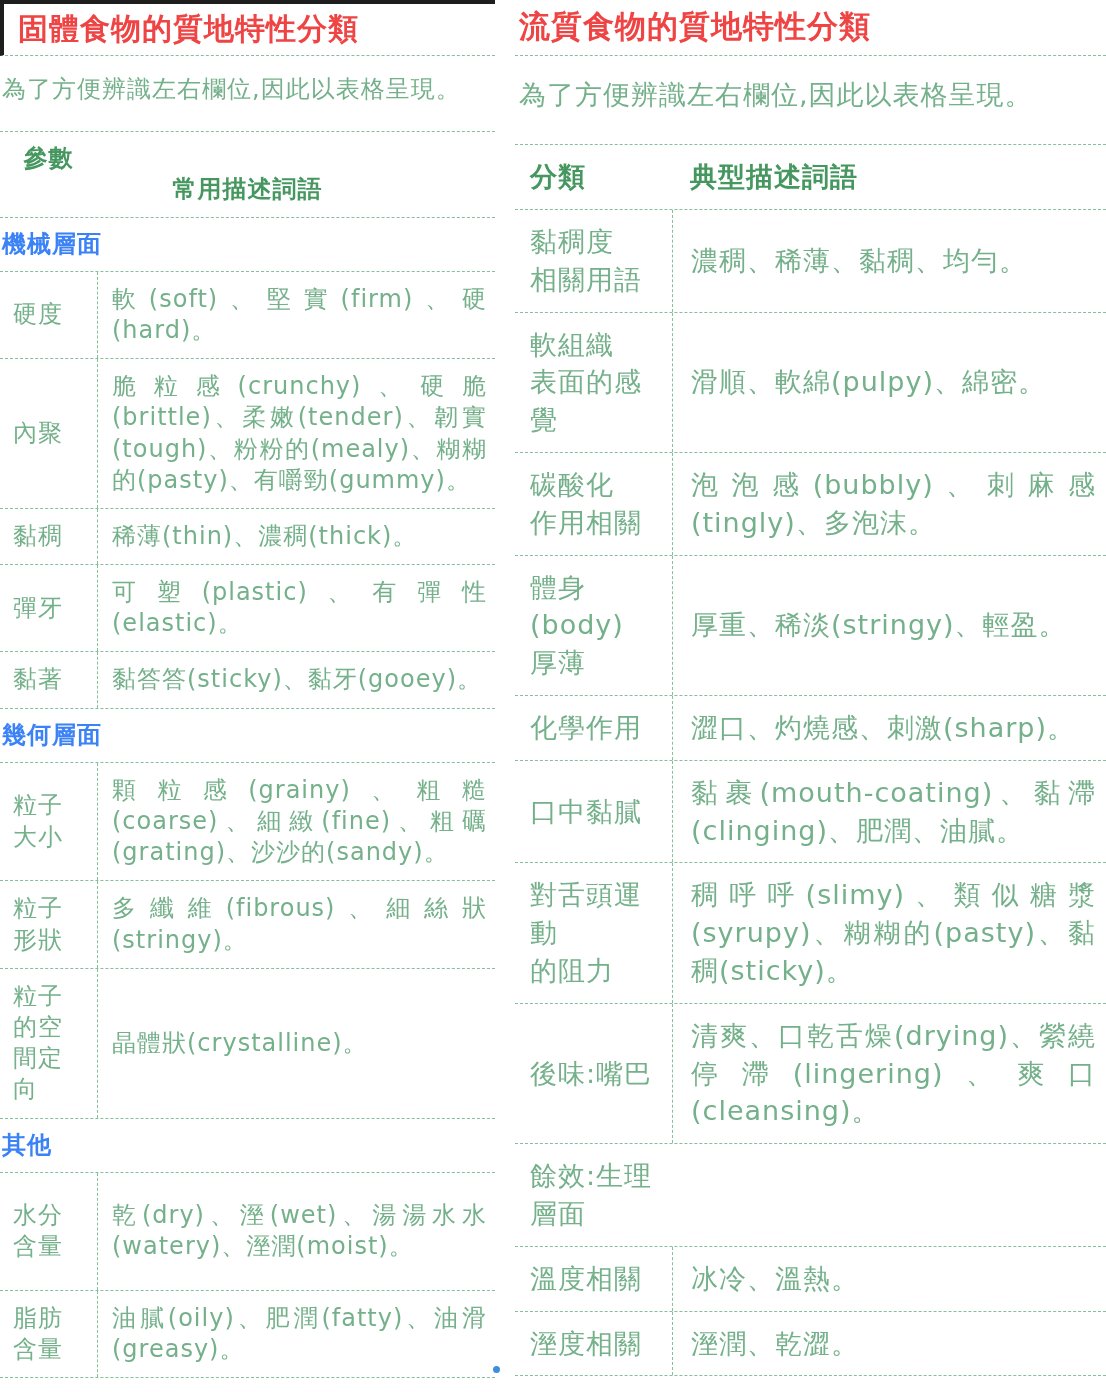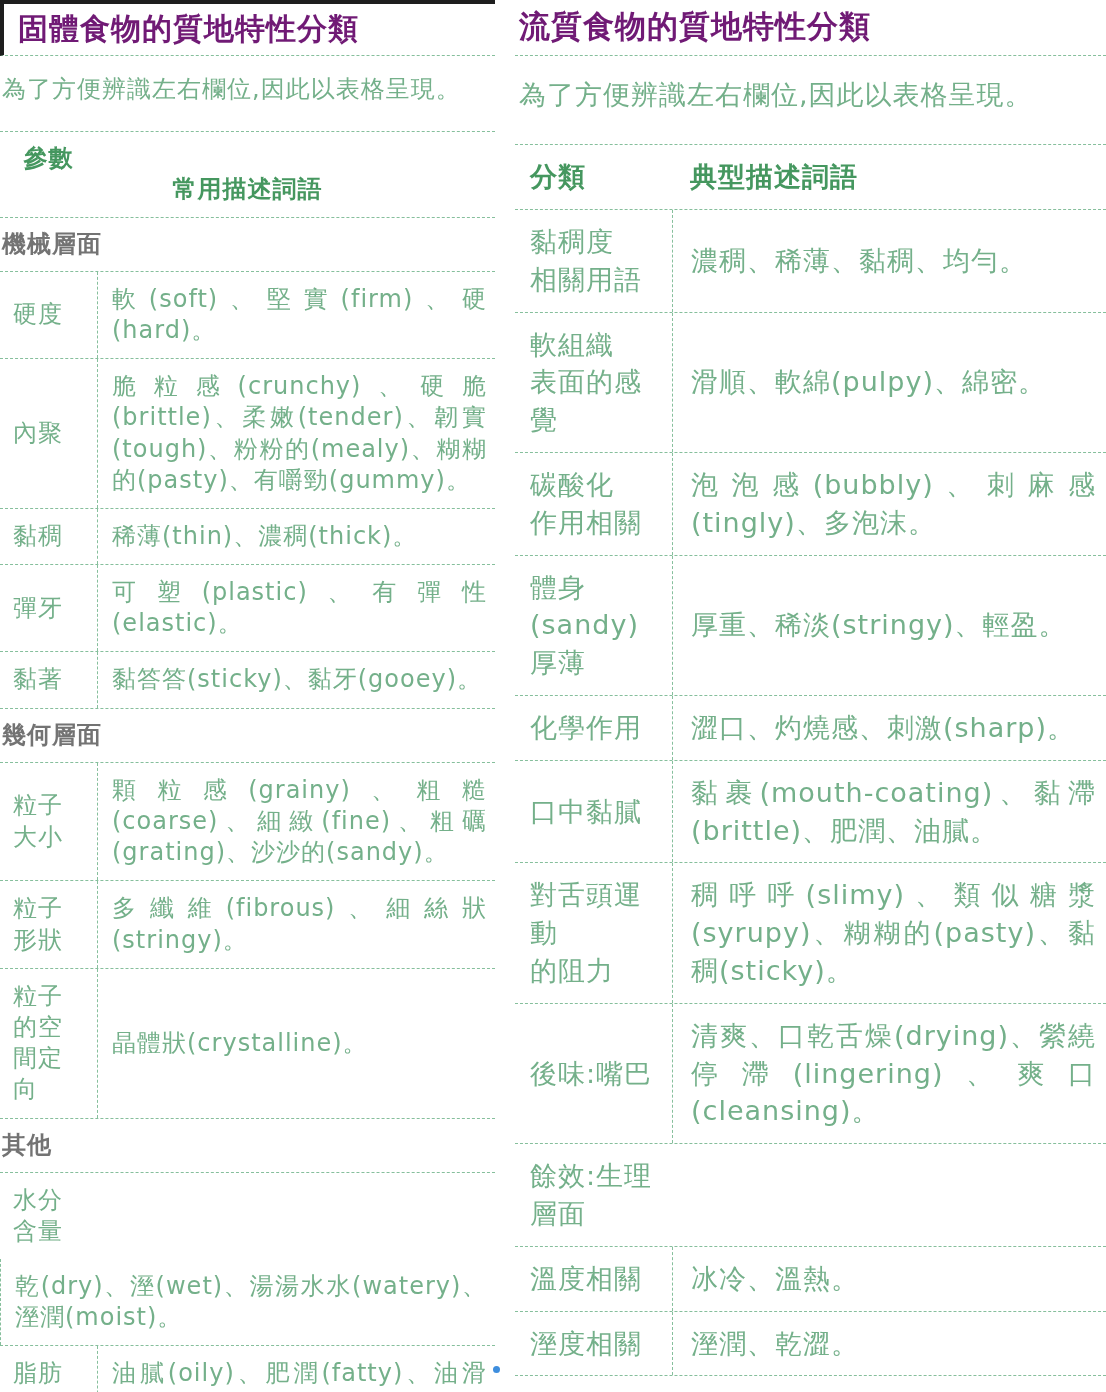--- a/index.html
+++ b/index.html
@@ -5,47 +5,47 @@
   * { box-sizing: border-box; }
   html,body { margin:0; padding:0; background:#ffffff; }
   body { width:1106px; font-family:"DejaVu Sans", sans-serif; }
   .page { position:relative; width:1106px; min-height:1392px; display:flex; background:#fff; }
 
   
   .col { display:block; }
   .col-left  { width:495px; font-size:24px; line-height:1.3; color:#74b08a; letter-spacing:1px; }
   .col-right { width:591px; margin-left:20px; font-size:27px; line-height:1.4; color:#74b08a; letter-spacing:1px; }
 
-  .tbl-title { font-weight:700; color:#701a75; border-bottom:1.5px dashed #86bf9c; padding:5px 0 7px 14px; letter-spacing:1px; }
+  .tbl-title { font-weight:700; color:#ef4444; border-bottom:1.5px dashed #86bf9c; padding:5px 0 7px 14px; letter-spacing:1px; }
   .col-left  .tbl-title { font-size:30px; border-top:4px solid #1e1e1e; border-left:4px solid #1e1e1e; }
   .col-right .tbl-title { font-size:31px; padding-left:4px; }
 
   .intro { padding:18px 0 26px 2px; }
   .col-right .intro { padding:20px 0 30px 4px; }
 
   .thead { display:flex; border-top:1.5px dashed #86bf9c; border-bottom:1.5px dashed #86bf9c; font-weight:700; color:#45975f; }
   .col-left  .thead { padding:11px 0;flex-direction:column; }
   .col-right .thead { padding:13px 0; }
   .col-left  .thead .h1 { width:97px; text-align:center; }
   .col-left  .thead .h2 { flex:1; text-align:center; }
   .col-right .thead .h1 { width:157px; padding-left:15px; }
   .col-right .thead .h2 { flex:1; padding-left:18px; }
 
-  .section-row { font-weight:700; color:#737373; padding:11px 0 11px 2px; border-bottom:1.5px dashed #86bf9c; }
+  .section-row { font-weight:700; color:#3b82f6; padding:11px 0 11px 2px; border-bottom:1.5px dashed #86bf9c; }
 
   .row { display:flex; align-items:stretch; border-bottom:1.5px dashed #86bf9c; }
   .cell { display:flex; align-items:center; }
   .col-left  .label { width:97px;  padding:12px 6px 12px 13px; }
   .col-right .label { width:157px; padding:13px 8px 13px 15px; }
   .desc { flex:1; border-left:1.5px dashed #86bf9c; }
   .col-left  .desc { padding:12px 8px 12px 14px; }
   .col-right .desc { padding:13px 10px 13px 18px; }
   .label span { white-space:pre-line; }
   .desc  span { display:block; width:100%; text-align:justify; }
-  .row.tall { min-height:118px;flex-direction:column; }
+  .row.tall { min-height:118px; }
 
   .blue-dot { position:absolute; left:493px; top:1366px; width:7px; height:7px; border-radius:50%; background:#3e8ede; }
 </style>
 </head>
 <body>
 
 <div class="page">
 
   <div class="col col-left">
     <div class="tbl-title">固體食物的質地特性分類</div>
@@ -183,41 +183,41 @@
           <span>碳酸化
 作用相關</span>
         </div>
       <div class="cell desc">
           <span>泡泡感(bubbly)、刺麻感(tingly)、多泡沫。</span>
         </div>
     </div>
     <div class="row">
       <div class="cell label">
           <span>體身
-(sandy)
+(body)
 厚薄</span>
         </div>
       <div class="cell desc">
           <span>厚重、稀淡(stringy)、輕盈。</span>
         </div>
     </div>
     <div class="row">
       <div class="cell label">
           <span>化學作用</span>
         </div>
       <div class="cell desc">
           <span>澀口、灼燒感、刺激(sharp)。</span>
         </div>
     </div>
     <div class="row">
       <div class="cell label">
           <span>口中黏膩</span>
         </div>
       <div class="cell desc">
-          <span>黏裹(mouth-coating)、黏滯(brittle)、肥潤、油膩。</span>
+          <span>黏裹(mouth-coating)、黏滯(clinging)、肥潤、油膩。</span>
         </div>
     </div>
     <div class="row">
       <div class="cell label">
           <span>對舌頭運動
 的阻力</span>
         </div>
       <div class="cell desc">
           <span>稠呼呼(slimy)、類似糖漿(syrupy)、糊糊的(pasty)、黏稠(sticky)。</span>
         </div>

